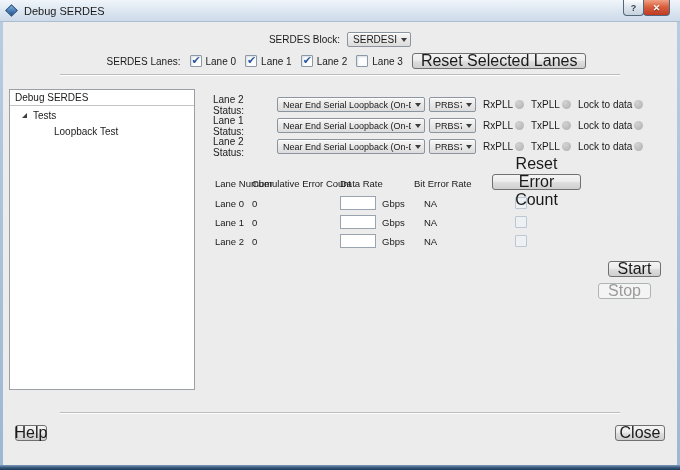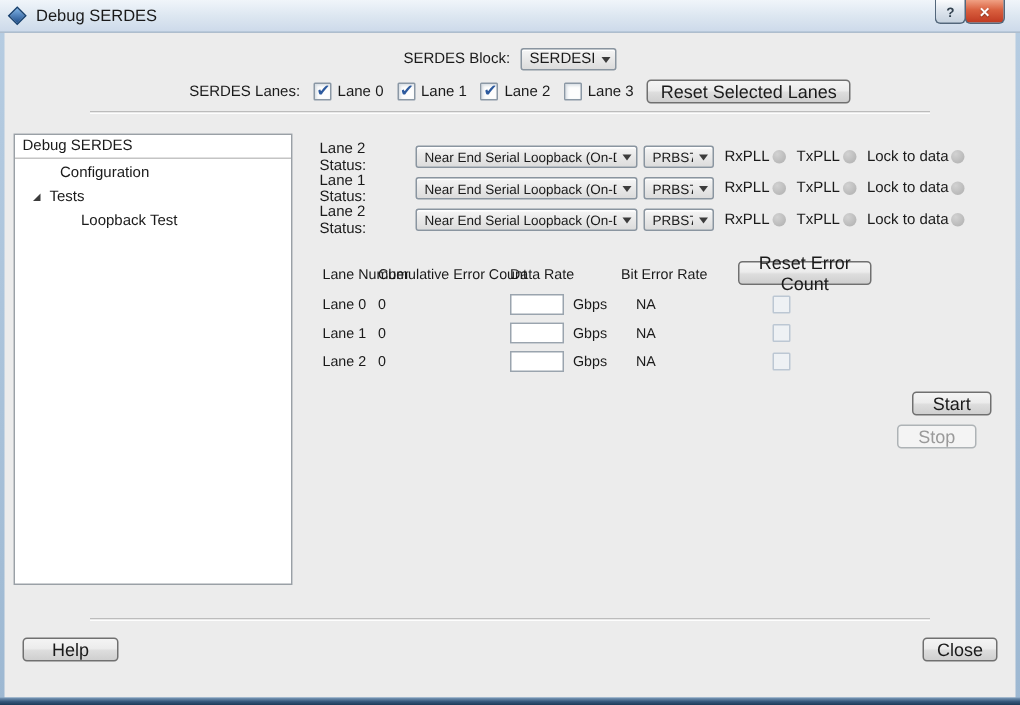--- a/index.html
+++ b/index.html
@@ -90,21 +90,21 @@
     content: "✔"; position: absolute; left: 1px; top: -2px;
     font-size: 11px; color: #2d5a9e;
   }
   .checkbox.disabled {
     background: #eef1f4; border-color: #bcc7d3; box-shadow: none;
   }
 
   .btn {
     border: 1px solid #707070; border-radius: 3px;
     background: linear-gradient(#f4f4f4, #ececec 45%, #dddddd 55%, #cfcfcf);
-    font-size: 12px; color: #1a1a1a; font-family: inherit;
+    font-size: 16px; color: #1a1a1a; font-family: inherit;
     display: inline-flex; align-items: center; justify-content: center;
     padding: 0 8px; height: 16px; cursor: default;
   }
   .btn.disabled {
     border-color: #aeb3b6; background: #f4f4f4; color: #9a9a9a;
   }
 
   .led {
     width: 9px; height: 9px; border-radius: 50%;
     background: radial-gradient(circle at 35% 30%, #d2d2d2, #aeaeae);
@@ -164,21 +164,21 @@
   .c-unit { width: 36px; flex: 0 0 auto; padding-left: 6px; }
   .c-ber { width: 75px; flex: 0 0 auto; padding-left: 12px; }
   .c-cb { margin-left: 28px; }
   .trow-data { font-size: 9.5px; }
 
   .reset-err-btn { position: absolute; left: 489px; top: 152px; width: 89px; }
 
   .start-btn { position: absolute; left: 605px; top: 239px; width: 53px; }
   .stop-btn  { position: absolute; left: 595px; top: 261px; width: 53px; }
 
-  .help-btn  { position: absolute; left: 12px; top: 403px; width: 64px; }
+  .help-btn  { position: absolute; left: 12px; top: 403px; width: 32px; }
   .close-btn { position: absolute; right: 12px; top: 403px; width: 50px; }
 
   .lbl { white-space: nowrap; }
 </style>
 </head>
 <body>
 
 <div class="window">
 
   <div class="titlebar">
@@ -220,23 +220,20 @@
         <span class="checkbox"></span>
         <span class="lbl">Lane 3</span>
       </span>
       <button class="btn">Reset Selected Lanes</button>
     </div>
 
     <div class="separator sep-top"></div>
 
     <div class="tree">
       <div class="tree-root">Debug SERDES</div>
-      <div class="tree-item ti-1">
-        <span>Configuration</span>
-      </div>
       <div class="tree-item ti-1a">
         <span class="expand-arrow"></span>
         <span>Tests</span>
       </div>
       <div class="tree-item ti-2">
         <span>Loopback Test</span>
       </div>
     </div>
 
     <div class="status-row sr-0">

